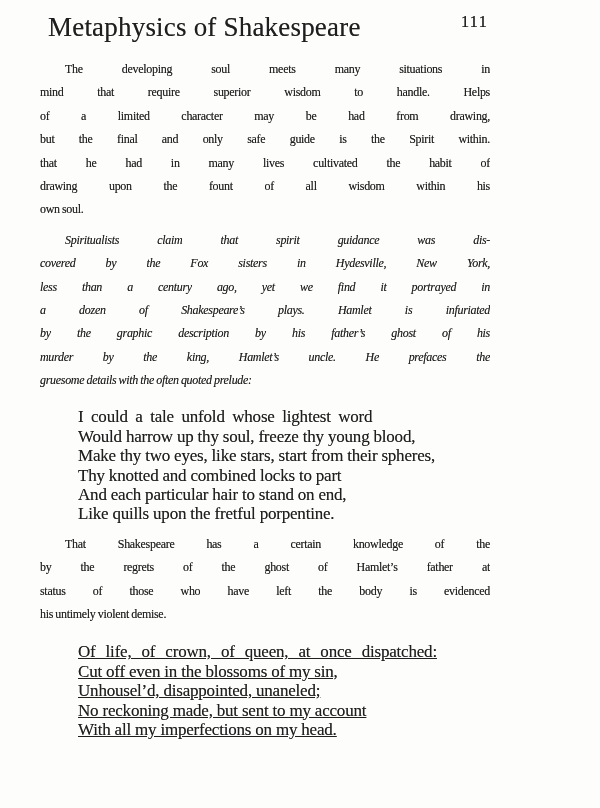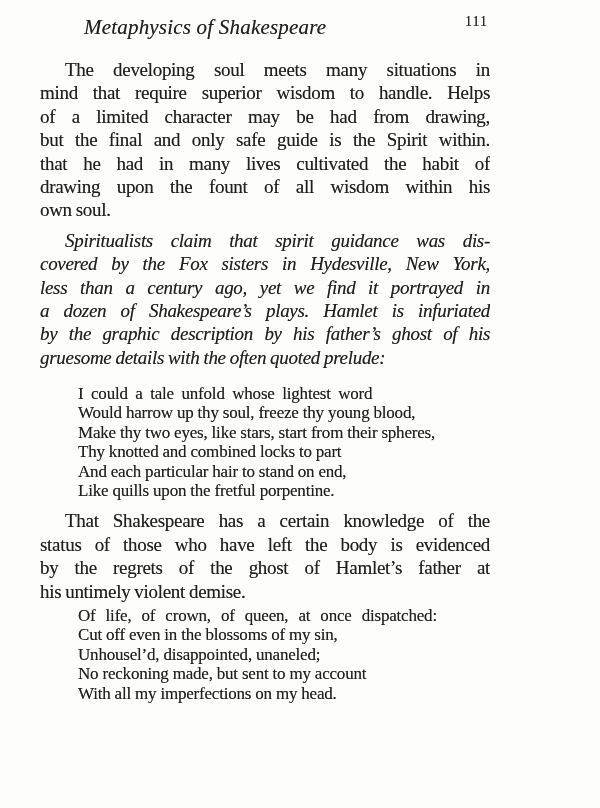--- a/index.html
+++ b/index.html
@@ -16,39 +16,37 @@
     overflow:hidden;
     text-shadow:0 0 0.4px rgba(25,25,25,0.55);
   }
   .header{
     display:flex;
     justify-content:space-between;
     align-items:flex-start;
     padding:15px 112px 0 48px;
   }
   .title{
-    font-style:italic;
-    font-size:21px;
+    font-size:27px;
     line-height:24px;
     letter-spacing:0.2px;
-    margin-left:36px;
   }
   .pagenum{
-    font-size:14px;
+    font-size:17px;
     line-height:24px;
     letter-spacing:1px;
     position:relative;
     top:-5px;
   }
   .body{
     margin:19px 0 0 40px;
     width:450px;
   }
   .para{
-    font-size:19px;
+    font-size:12px;
     line-height:23.4px;
     letter-spacing:-0.3px;
     word-spacing:-0.5px;
   }
   .para .line{
     text-align:justify;
     -moz-text-align-last:justify;
     text-align-last:justify;
     height:23.4px;
     overflow:hidden;
@@ -67,21 +65,21 @@
   .quote .line{
     text-align:left;
     height:19.4px;
     overflow:hidden;
   }
   .ws-a{ word-spacing:3.5px; }
   .ws-b{ word-spacing:6px; }
   .gap-sm{ margin-top:7px;font-style:italic; }
   .gap-md{ margin-top:9px; }
   .gap-q1{ margin-top:15px; }
-  .gap-q2{ margin-top:3px; }
+  .gap-q2{ margin-top:16px;text-decoration:underline; }
 </style>
 </head>
 <body>
 
 <div class="page">
 
   <div class="header">
     <span class="title">Metaphysics of Shakespeare</span>
     <span class="pagenum">111</span>
   </div>
@@ -97,36 +95,37 @@
       <div class="line">drawing upon the fount of all wisdom within his</div>
       <div class="line lastline">own soul.</div>
     </div>
 
     <div class="para gap-sm">
       <div class="line firstline">Spiritualists claim that spirit guidance was dis-</div>
       <div class="line">covered by the Fox sisters in Hydesville, New York,</div>
       <div class="line">less than a century ago, yet we find it portrayed in</div>
       <div class="line">a dozen of Shakespeare’s plays. Hamlet is infuriated</div>
       <div class="line">by the graphic description by his father’s ghost of his</div>
+      <div class="line">murder by the king, Hamlet’s uncle. He prefaces the</div>
       <div class="line lastline">gruesome details with the often quoted prelude:</div>
     </div>
 
     <div class="quote gap-q1">
       <div class="line ws-a">I could a tale unfold whose lightest word</div>
       <div class="line">Would harrow up thy soul, freeze thy young blood,</div>
       <div class="line">Make thy two eyes, like stars, start from their spheres,</div>
       <div class="line">Thy knotted and combined locks to part</div>
       <div class="line">And each particular hair to stand on end,</div>
       <div class="line">Like quills upon the fretful porpentine.</div>
     </div>
 
     <div class="para gap-md">
       <div class="line firstline">That Shakespeare has a certain knowledge of the</div>
+      <div class="line">by the regrets of the ghost of Hamlet’s father at</div>
       <div class="line">status of those who have left the body is evidenced</div>
-      <div class="line">by the regrets of the ghost of Hamlet’s father at</div>
       <div class="line lastline">his untimely violent demise.</div>
     </div>
 
     <div class="quote gap-q2">
       <div class="line ws-b">Of life, of crown, of queen, at once dispatched:</div>
       <div class="line">Cut off even in the blossoms of my sin,</div>
       <div class="line">Unhousel’d, disappointed, unaneled;</div>
       <div class="line">No reckoning made, but sent to my account</div>
       <div class="line">With all my imperfections on my head.</div>
     </div>

